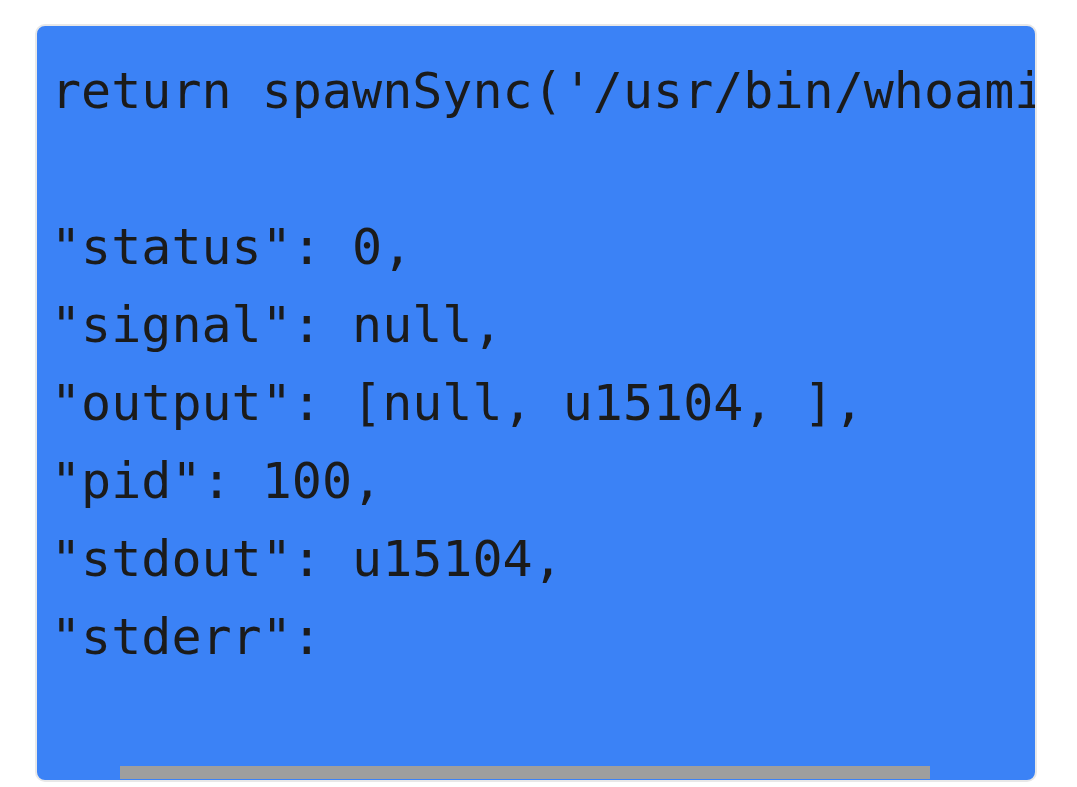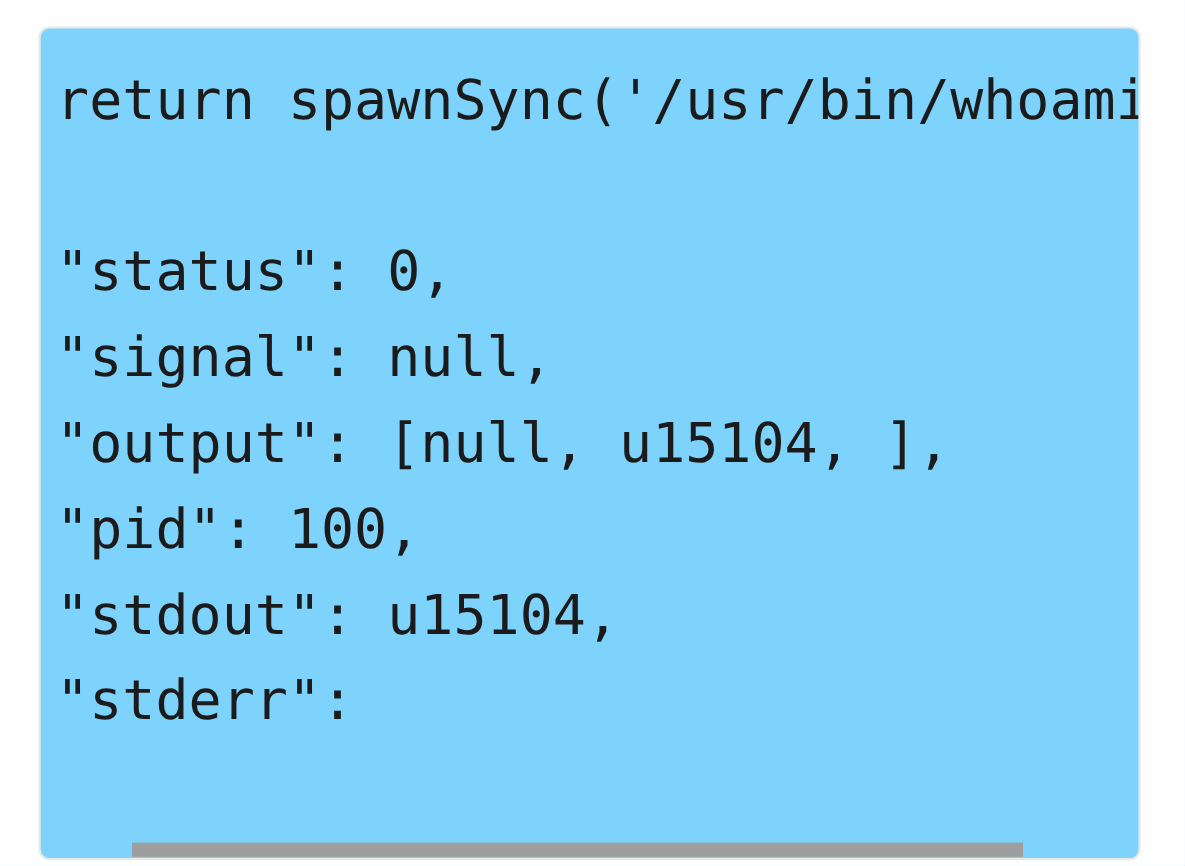--- a/index.html
+++ b/index.html
@@ -17,21 +17,21 @@
     height: 787px;
     background: #ffffff;
   }
   .code-block {
     position: absolute;
     left: 35px;
     top: 24px;
     width: 1002px;
     height: 758px;
     box-sizing: border-box;
-    background: #7dd3fc;
+    background: #3b82f6;
     border: 2px solid #e8e8e8;
     border-radius: 10px;
     overflow: hidden;
   }
   .code {
     margin: 0;
     padding: 26px 0 0 14px;
     font-family: "DejaVu Sans Mono", "Liberation Mono", monospace;
     font-size: 50px;
     line-height: 78px;

